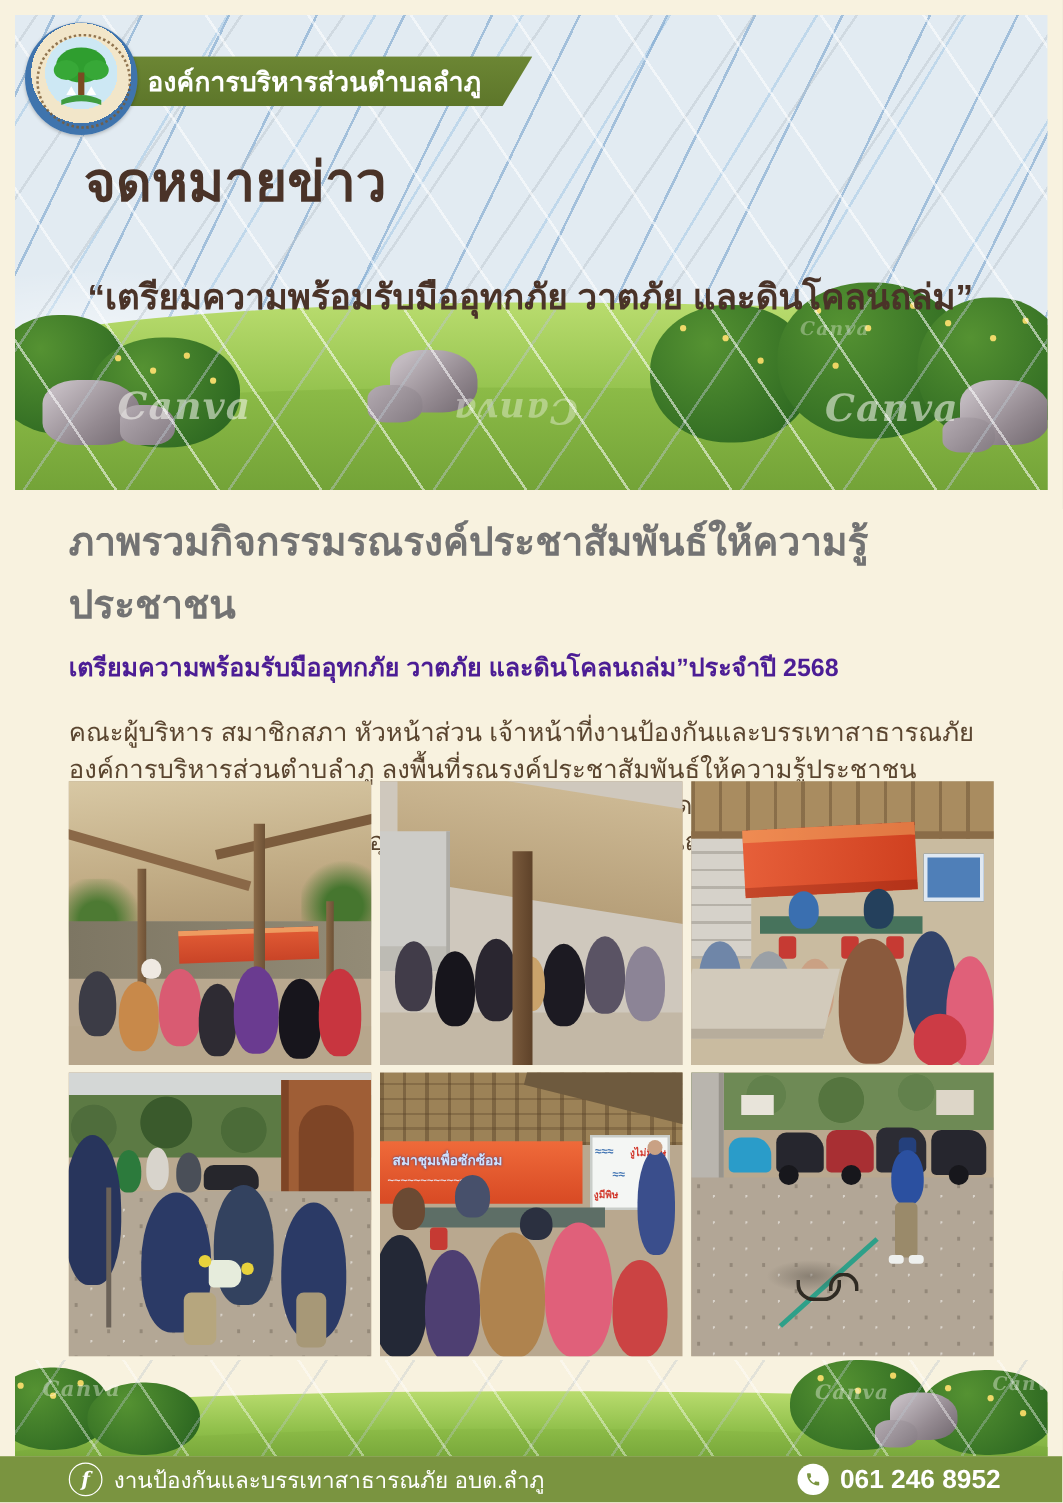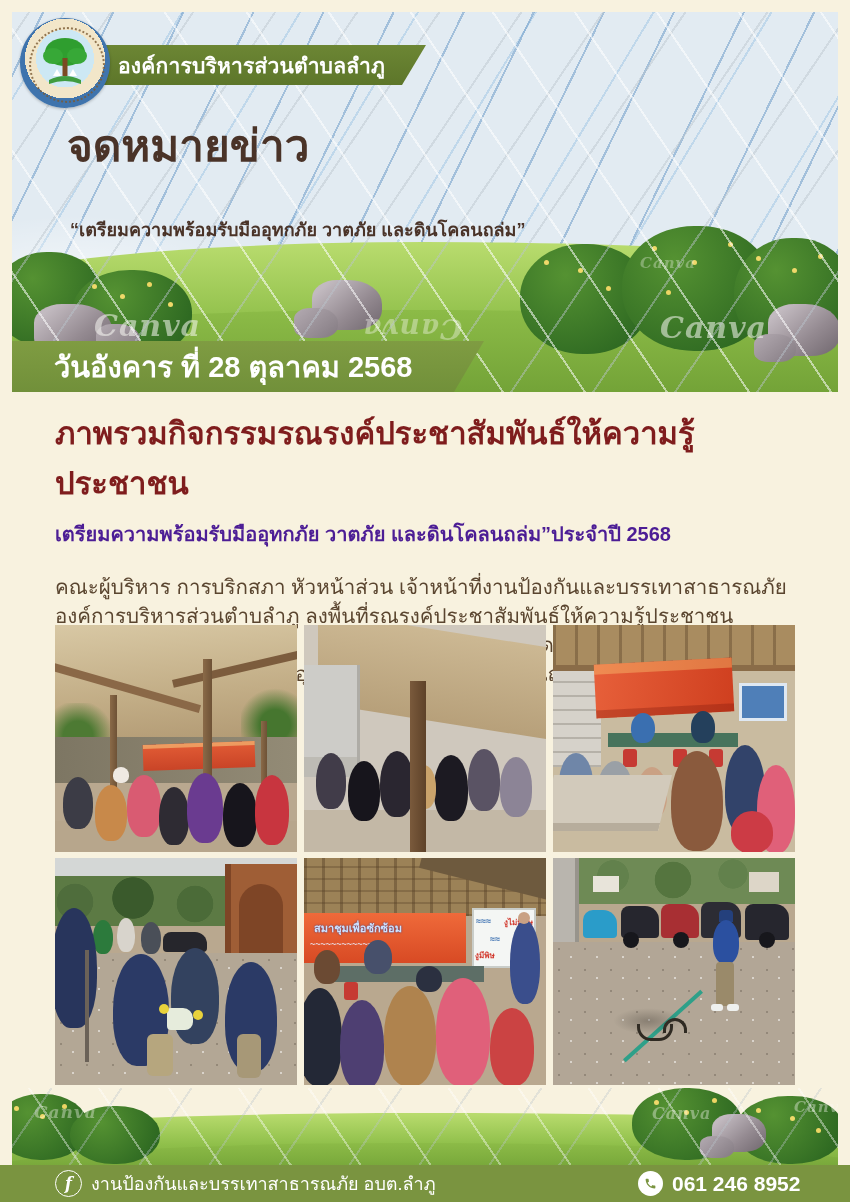--- a/index.html
+++ b/index.html
@@ -38,32 +38,32 @@
 
   
   .org-ribbon{position:absolute;left:64px;top:45px;width:362px;height:40px;z-index:6;
     background:linear-gradient(#6c8634,#5d762a);
     clip-path:polygon(0 0,100% 0,calc(100% - 24px) 100%,0 100%);
     display:flex;align-items:center;padding-left:54px;box-sizing:border-box;}
   .org-ribbon span{color:#fff;font-size:21px;font-weight:600;letter-spacing:.2px;}
 
   .hero-title{position:absolute;left:55px;top:98px;z-index:6;color:#4a3328;font-size:44px;font-weight:800;}
   .hero-sub{position:absolute;left:55px;top:152px;z-index:6;color:#4a3328;font-size:32px;font-weight:700;}
-  .hero-quote{position:absolute;left:58px;top:203px;z-index:6;color:#4a3328;font-size:18px;font-weight:800;}
+  .hero-quote{position:absolute;left:58px;top:203px;z-index:6;color:#4a3328;font-size:28px;font-weight:800;}
 
   
   .date-banner{position:absolute;left:12px;top:341px;width:472px;height:51px;z-index:8;
     background:linear-gradient(#7f9c42,#71903a);
     clip-path:polygon(0 0,100% 0,calc(100% - 30px) 100%,0 100%);
     display:flex;align-items:center;padding-left:42px;box-sizing:border-box;}
   .date-banner span{color:#fff;font-size:29px;font-weight:600;}
 
   
   .body-text{position:absolute;left:55px;top:408px;width:745px;z-index:2;}
-  .body-heading{color:#7f1d1d;font-size:31px;font-weight:800;margin:0 0 10px 0;}
+  .body-heading{color:#737373;font-size:31px;font-weight:800;margin:0 0 10px 0;}
   .body-subheading{color:#4c1d95;font-size:20px;font-weight:800;margin:0 16px 22px 0;}
   .body-par{color:#5a452f;font-size:20.5px;line-height:29px;margin:0;}
 
   
   .photo{position:absolute;width:242px;height:227px;overflow:hidden;background:#b9a88f;z-index:2;}
   .ph{position:absolute;}
   .fig{position:absolute;border-radius:50% 50% 42% 42%;}
   .post{position:absolute;background:linear-gradient(90deg,#8a6a48,#6e5236);}
   .speckle{background-image:radial-gradient(circle 1.5px at 6px 7px, rgba(90,80,68,.35) 98%, transparent),radial-gradient(circle 1px at 18px 15px, rgba(255,255,255,.5) 98%, transparent);background-size:26px 21px;}
   .roofstripes{background-image:repeating-linear-gradient(100deg, rgba(110,85,50,.35) 0 3px, transparent 3px 15px);}
@@ -130,28 +130,25 @@
       <ellipse cx="26" cy="20" rx="20" ry="14" fill="#2f9e2f"></ellipse>
       <ellipse cx="14" cy="24" rx="10" ry="8" fill="#37a837"></ellipse>
       <ellipse cx="38" cy="24" rx="10" ry="8" fill="#37a837"></ellipse>
       <rect x="23.5" y="26" width="5" height="18" fill="#7a4a22"></rect>
       <path d="M10 48 Q26 40 42 48 L42 52 Q26 46 10 52 Z" fill="#3f9c3f"></path>
       <path d="M14 44 l4 -7 4 7 Z" fill="#ffffff"></path>
       <path d="M30 44 l4 -7 4 7 Z" fill="#ffffff"></path>
     </svg>
   </div>
 
-  <div class="date-banner">
-    <span>วันอังคาร ที่ 28 ตุลาคม 2568</span>
-  </div>
 
   <div class="body-text">
     <p class="body-heading">ภาพรวมกิจกรรมรณรงค์ประชาสัมพันธ์ให้ความรู้ประชาชน</p>
     <p class="body-subheading">เตรียมความพร้อมรับมืออุทกภัย วาตภัย และดินโคลนถล่ม”ประจำปี 2568</p>
-    <p class="body-par">คณะผู้บริหาร การบริกสภา หัวหน้าส่วน เจ้าหน้าที่งานป้องกันและบรรเทาสาธารณภัย</p>
+    <p class="body-par">คณะผู้บริหาร สมาชิกสภา หัวหน้าส่วน เจ้าหน้าที่งานป้องกันและบรรเทาสาธารณภัย</p>
     <p class="body-par">องค์การบริหารส่วนตำบลำภู ลงพื้นที่รณรงค์ประชาสัมพันธ์ให้ความรู้ประชาชน</p>
     <p class="body-par">บ้านรามา หมู่ที่ 5 ตำบลลำภู อำเภอเมืองนราธิวาส จังหวัดนราธิวาส</p>
     <p class="body-par">เพื่อเตรียมความพร้อมรับมืออุทกภัย วาตภัย และดินโคลนถล่ม</p>
   </div>
 
   <div class="photo" style="left:55px;top:625px;" title="ชาวบ้านร่วมฟังกิจกรรมใต้ศาลา">
     <div class="ph roofstripes" style="left:0;top:0;width:242px;height:112px;background:linear-gradient(175deg,#d8c8a4,#c2ad86 60%,#b29a74);"></div>
     <div class="ph" style="left:-12px;top:58px;width:160px;height:8px;background:#8a6847;transform:rotate(16deg);"></div>
     <div class="ph" style="left:116px;top:38px;width:150px;height:8px;background:#7c5c3d;transform:rotate(-13deg);"></div>
     <div class="ph" style="left:-14px;top:78px;width:74px;height:66px;background:radial-gradient(circle,#4d7a33 30%,rgba(77,122,51,0) 72%);"></div>

